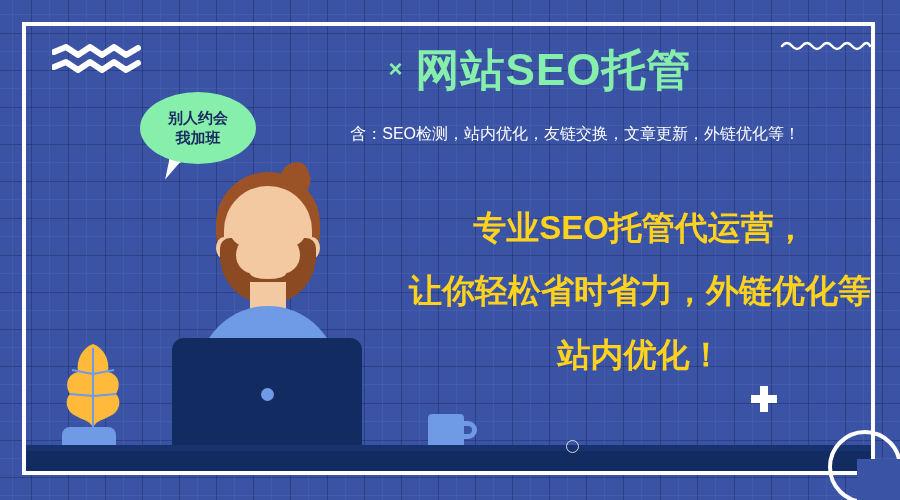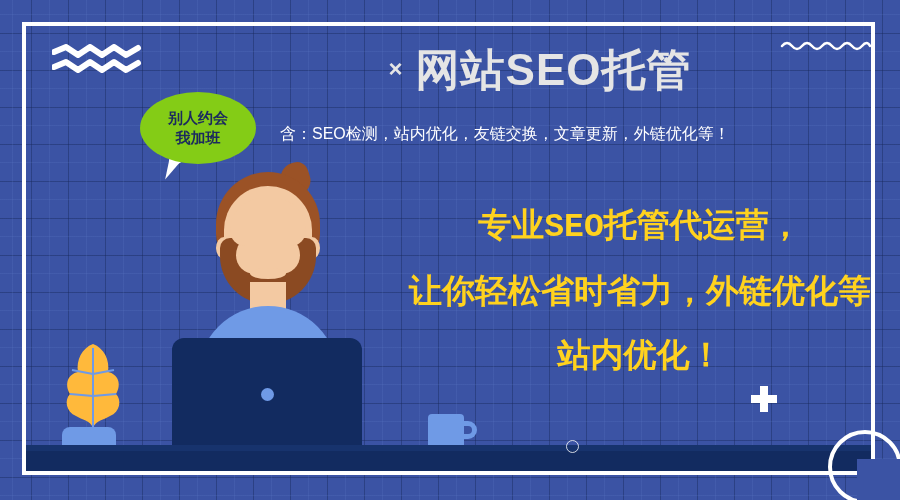--- a/index.html
+++ b/index.html
@@ -57,45 +57,45 @@
   .plus:before{left:9px;top:0;width:8px;height:26px;}
   .plus:after{left:0;top:9px;width:26px;height:8px;}
   .small-circle{
     position:absolute;left:566px;top:440px;width:13px;height:13px;
     border:1.5px solid rgba(255,255,255,.8);border-radius:50%;
     box-sizing:border-box;
   }
   
   .title{
     position:absolute;left:300px;top:46px;width:480px;
-    text-align:center;color:#e5e5e5;
+    text-align:center;color:#86efac;
     font-size:44px;font-weight:bold;letter-spacing:1px;
     line-height:1.1;white-space:nowrap;
   }
   .title .x{
     font-size:24px;font-weight:bold;vertical-align:middle;
     margin-right:12px;position:relative;top:-4px;
   }
   .subtitle{
     position:absolute;left:280px;top:124px;width:520px;
-    text-align:left;color:#ffffff;
+    text-align:right;color:#ffffff;
     font-size:16px;line-height:1.3;white-space:nowrap;
   }
   .headline{
     position:absolute;left:390px;top:196px;width:500px;
     color:#ffd21e;font-size:33px;font-weight:bold;
     line-height:1.92;text-align:center;
   }
-  .headline .l1{display:block;font-family:Liberation Mono, monospace;}
+  .headline .l1{display:block;}
   .headline .l2{display:block;}
   .headline .l3{display:block;}
   
   .bubble{
     position:absolute;left:140px;top:92px;
-    width:116px;height:72px;background:#84cc16;
+    width:116px;height:72px;background:#86efac;
     border-radius:50%/50%;
     display:flex;flex-direction:column;
     align-items:center;justify-content:center;
     color:#1b2a5e;font-size:15px;font-weight:bold;line-height:1.32;
   }
   .bubble-tail{
     position:absolute;left:168px;top:152px;
     width:0;height:0;
     border-left:10px solid #ffffff;
     border-right:12px solid transparent;

